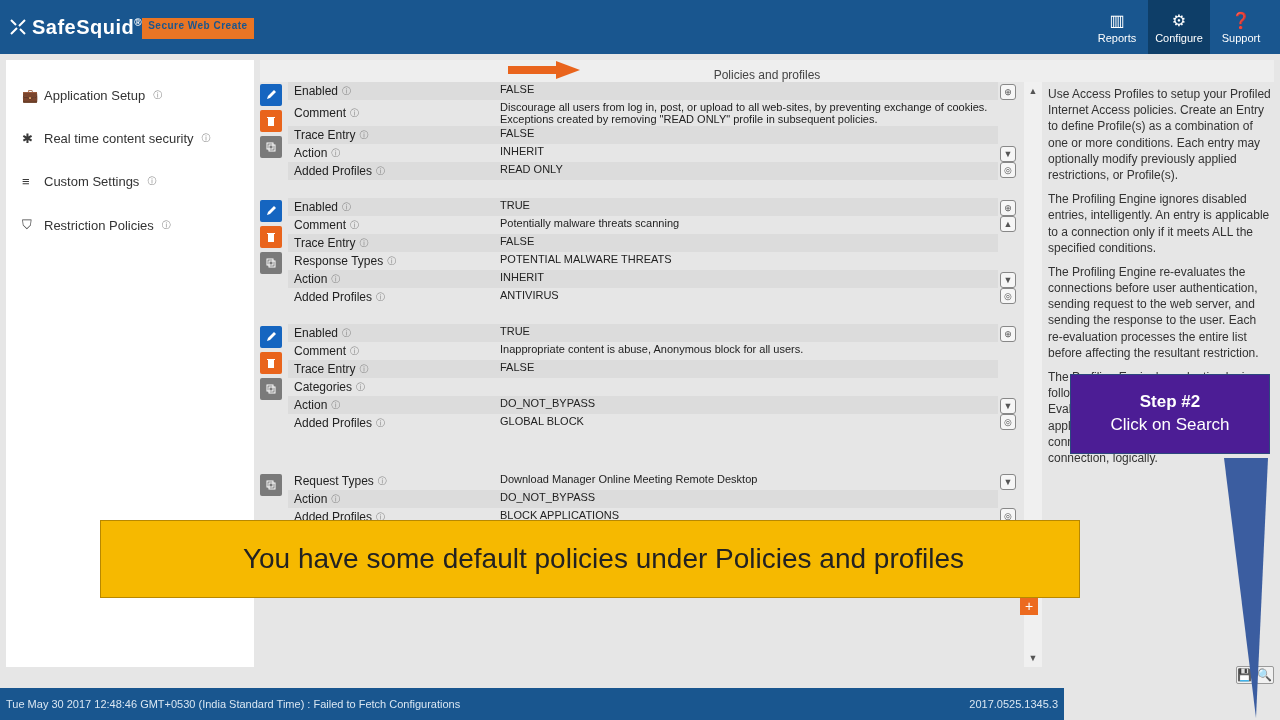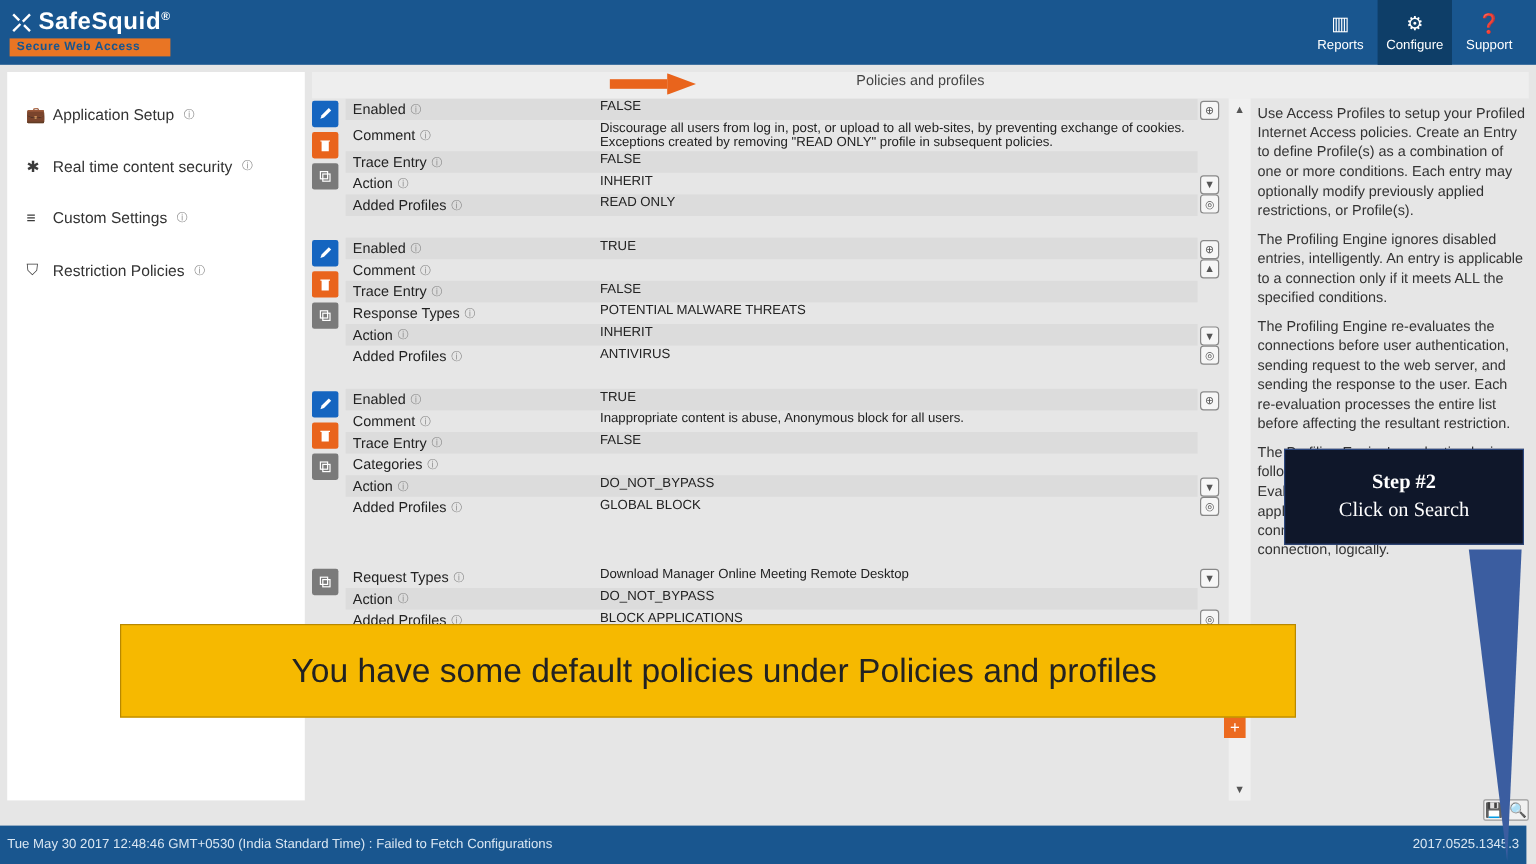--- a/index.html
+++ b/index.html
@@ -1,34 +1,34 @@
 <!DOCTYPE html>
 <html><head>
 <meta charset="utf-8">
 <style>
   * { box-sizing: border-box; margin: 0; padding: 0; }
   html, body { width: 1280px; height: 720px; font-family: Arial, Helvetica, sans-serif; overflow: hidden; background: #e6e6e6; }
   .header { background: #19568f; height: 54px; display: flex; justify-content: space-between; align-items: center; padding: 0 8px 0 8px; color: #fff; }
-  .logo-box { display: flex; flex-direction: column; }
+  .logo-box { display: flex; flex-direction: row; }
   .logo-row { display: flex; align-items: center; gap: 4px; }
   .logo-row svg { flex-shrink: 0; }
   .logo-text { font-size: 20px; font-weight: bold; letter-spacing: 0.5px; }
   .logo-r { font-size: 10px; vertical-align: super; }
   .tagline { background: #e97524; color: #19568f; font-size: 10px; font-weight: bold; padding: 2px 6px; margin-top: 2px; letter-spacing: 0.5px; }
   .nav { display: flex; }
   .nav-item { display: flex; flex-direction: column; align-items: center; justify-content: center; width: 62px; height: 54px; font-size: 11px; cursor: pointer; }
   .nav-item.active { background: #0e3e68; }
   .nav-item .ic { font-size: 16px; margin-bottom: 2px; }
   .body { display: flex; height: 613px; padding: 6px 6px 0 6px; gap: 6px; position: relative; }
   .sidebar { width: 248px; background: #fff; padding: 14px 14px; }
   .side-item { display: flex; align-items: center; gap: 8px; padding: 14px 2px; font-size: 13px; color: #333; cursor: pointer; }
   .side-item .info { font-size: 9px; color: #888; }
   .side-ic { width: 14px; font-size: 13px; color: #3a3a3a; }
   .main { flex: 1 1 auto; display: flex; flex-direction: column; min-width: 0; position: relative; }
-  .tab-bar { background: #eeeeee; height: 22px; display: flex; align-items: flex-start; justify-content: center; font-size: 12px; color: #444; position: relative; }
+  .tab-bar { background: #eeeeee; height: 22px; display: flex; align-items: flex-end; justify-content: center; font-size: 12px; color: #444; position: relative; }
   .arrow-callout { position: absolute; left: 248px; top: 1px; width: 72px; height: 18px; }
   .content-wrap { display: flex; flex: 1; min-height: 0; }
   .policies-col { flex: 1 1 auto; overflow: hidden; padding-right: 4px; }
   .scroll-col { width: 18px; display: flex; flex-direction: column; background: #f0f0f0; }
   .scroll-col .arr { height: 18px; background: #f0f0f0; display: flex; align-items: center; justify-content: center; font-size: 9px; color: #555; cursor: pointer; }
   .scroll-col .track { flex: 1; background: #f0f0f0; }
   .right-col { width: 232px; padding: 4px 0 4px 6px; font-size: 12px; color: #333; line-height: 1.35; }
   .right-col p { margin-bottom: 8px; }
   .policy { display: flex; margin-bottom: 18px; }
   .icon-col { width: 28px; display: flex; flex-direction: column; gap: 4px; padding-top: 2px; }
@@ -39,40 +39,40 @@
   .rows { flex: 1; }
   .row { display: flex; min-height: 18px; }
   .row.zebra { background: #dcdcdc; }
   .row .lbl { width: 190px; padding: 1px 6px; font-size: 12px; color: #222; display: flex; align-items: center; gap: 4px; }
   .row .val { flex: 1; padding: 1px 6px; font-size: 11px; color: #222; margin-left: 16px; }
   .row .info { font-size: 9px; color: #888; }
   .side-icons { width: 22px; display: flex; flex-direction: column; justify-content: space-between; padding: 2px 0; }
   .circ { width: 16px; height: 16px; border: 1px solid #888; border-radius: 3px; display: flex; align-items: center; justify-content: center; font-size: 9px; color: #555; background: #f6f6f6; cursor: pointer; margin-left: 2px;}
   .big-callout { position: absolute; left: 100px; top: 466px; width: 980px; height: 78px; background: #f6b900; border: 1px solid #b88800; display: flex; align-items: center; justify-content: center; font-size: 28px; color: #222; z-index: 20; padding-left: 27px; }
   .step-callout { position: absolute; right: 10px; top: 320px; width: 200px; z-index: 30; }
-  .step-box { background: #0f172a; border: 1px solid #2c477e; color: #fff; padding: 16px 10px; text-align: center; font-size: 17px; line-height: 1.35; font-family: Liberation Serif, serif; }
+  .step-box { background: #4c1d95; border: 1px solid #2c477e; color: #fff; padding: 16px 10px; text-align: center; font-size: 17px; line-height: 1.35; }
   .step-triangle { width: 0; height: 0; position: absolute; right: 2px; top: 84px; border-left: 32px solid transparent; border-right: 12px solid transparent; border-top: 260px solid #3b5da0; }
-  .footer { position: absolute; left: 0; bottom: 0; width: 1272px; height: 32px; background: #19568f; color: #d9e6f2; display: flex; align-items: center; justify-content: space-between; padding: 0 6px; font-size: 11px; }
+  .footer { position: absolute; left: 0; bottom: 0; width: 1064px; height: 32px; background: #19568f; color: #d9e6f2; display: flex; align-items: center; justify-content: space-between; padding: 0 6px; font-size: 11px; }
   .footer-right { display: flex; align-items: center; gap: 6px; }
   .fbtn { width: 18px; height: 18px; border: 1px solid #999; background: #f1f1f1; color: #333; display: flex; align-items: center; justify-content: center; font-size: 12px; cursor: pointer; border-radius: 2px; }
   .footer-icons { position: absolute; right: 6px; bottom: 36px; display: flex; gap: 2px; z-index: 25; }
   .add-btn { position: absolute; width: 18px; height: 18px; background: #ec6a1f; color: #fff; display: flex; align-items: center; justify-content: center; font-size: 14px; cursor: pointer; right: 242px; bottom: 52px; z-index: 10;}
 </style>
 </head>
 <body>
 
 <div class="header">
   <div class="logo-box">
     <div class="logo-row">
       <svg width="20" height="20" viewBox="0 0 20 20">
           <path d="M3 17 L9 11 M11 9 L17 3 M3 3 L8 8 M12 12 L17 17" stroke="#fff" stroke-width="2" fill="none"></path>
         </svg>
       <span class="logo-text"><span>SafeSquid</span><span class="logo-r">®</span></span>
     </div>
-    <div class="tagline">Secure Web Access</div>
+    <div class="tagline">Secure Web Create</div>
   </div>
   <div class="nav">
     <div class="nav-item">
       <span class="ic">▥</span>
       <span>Reports</span>
     </div>
     <div class="nav-item active">
       <span class="ic">⚙</span>
       <span>Configure</span>
     </div>
@@ -210,20 +210,21 @@
                   <span>Enabled</span>
                   <span class="info">ⓘ</span>
                 </div>
                 <div class="val">TRUE</div>
               </div>
             <div class="row">
                 <div class="lbl">
                   <span>Comment</span>
                   <span class="info">ⓘ</span>
                 </div>
+                <div class="val">Potentially malware threats scanning</div>
               </div>
             <div class="row zebra">
                 <div class="lbl">
                   <span>Trace Entry</span>
                   <span class="info">ⓘ</span>
                 </div>
                 <div class="val">FALSE</div>
               </div>
             <div class="row">
                 <div class="lbl">

